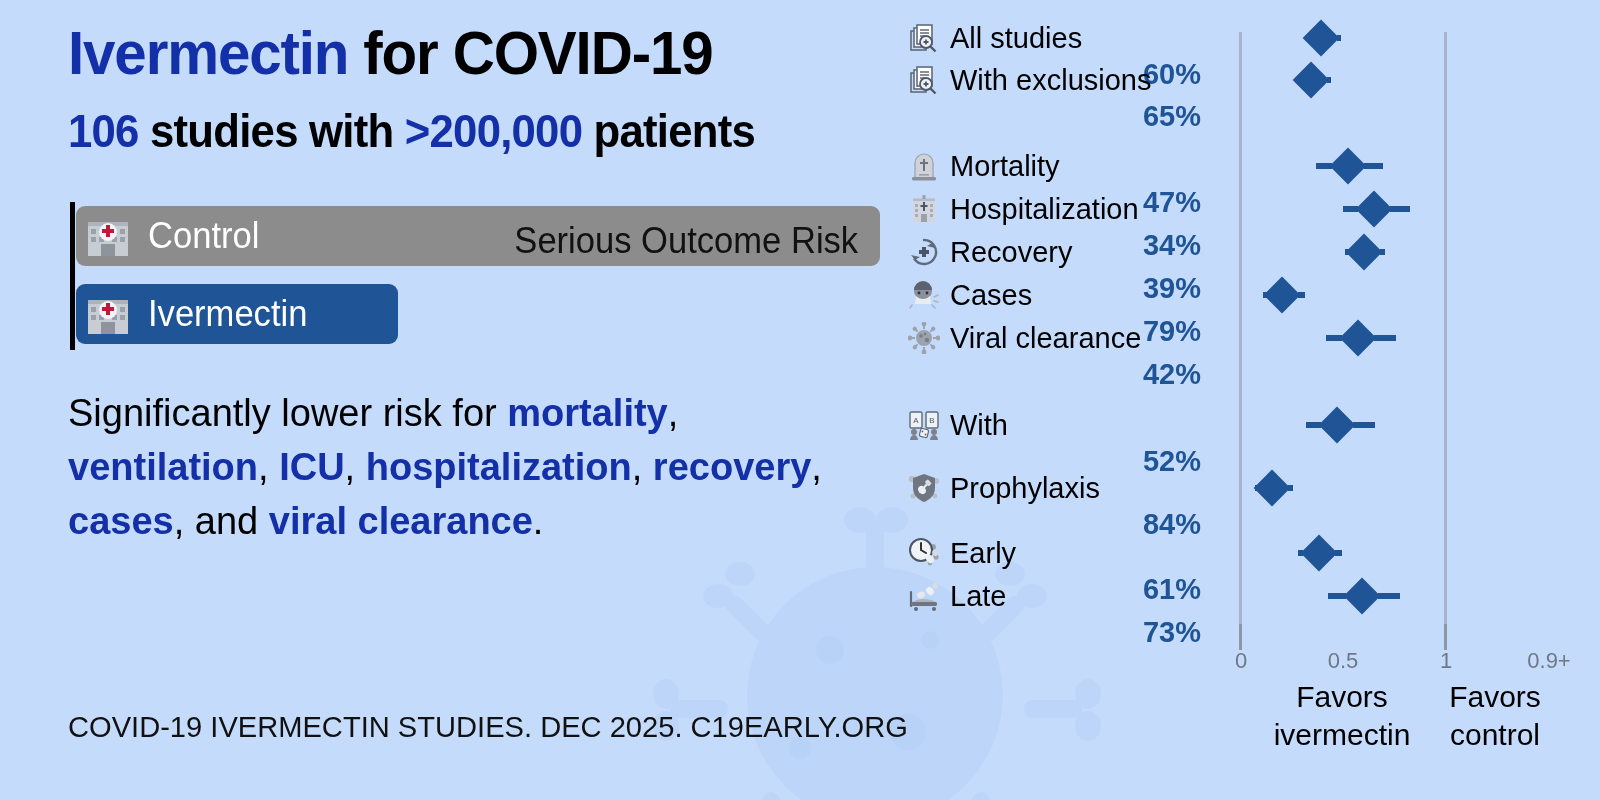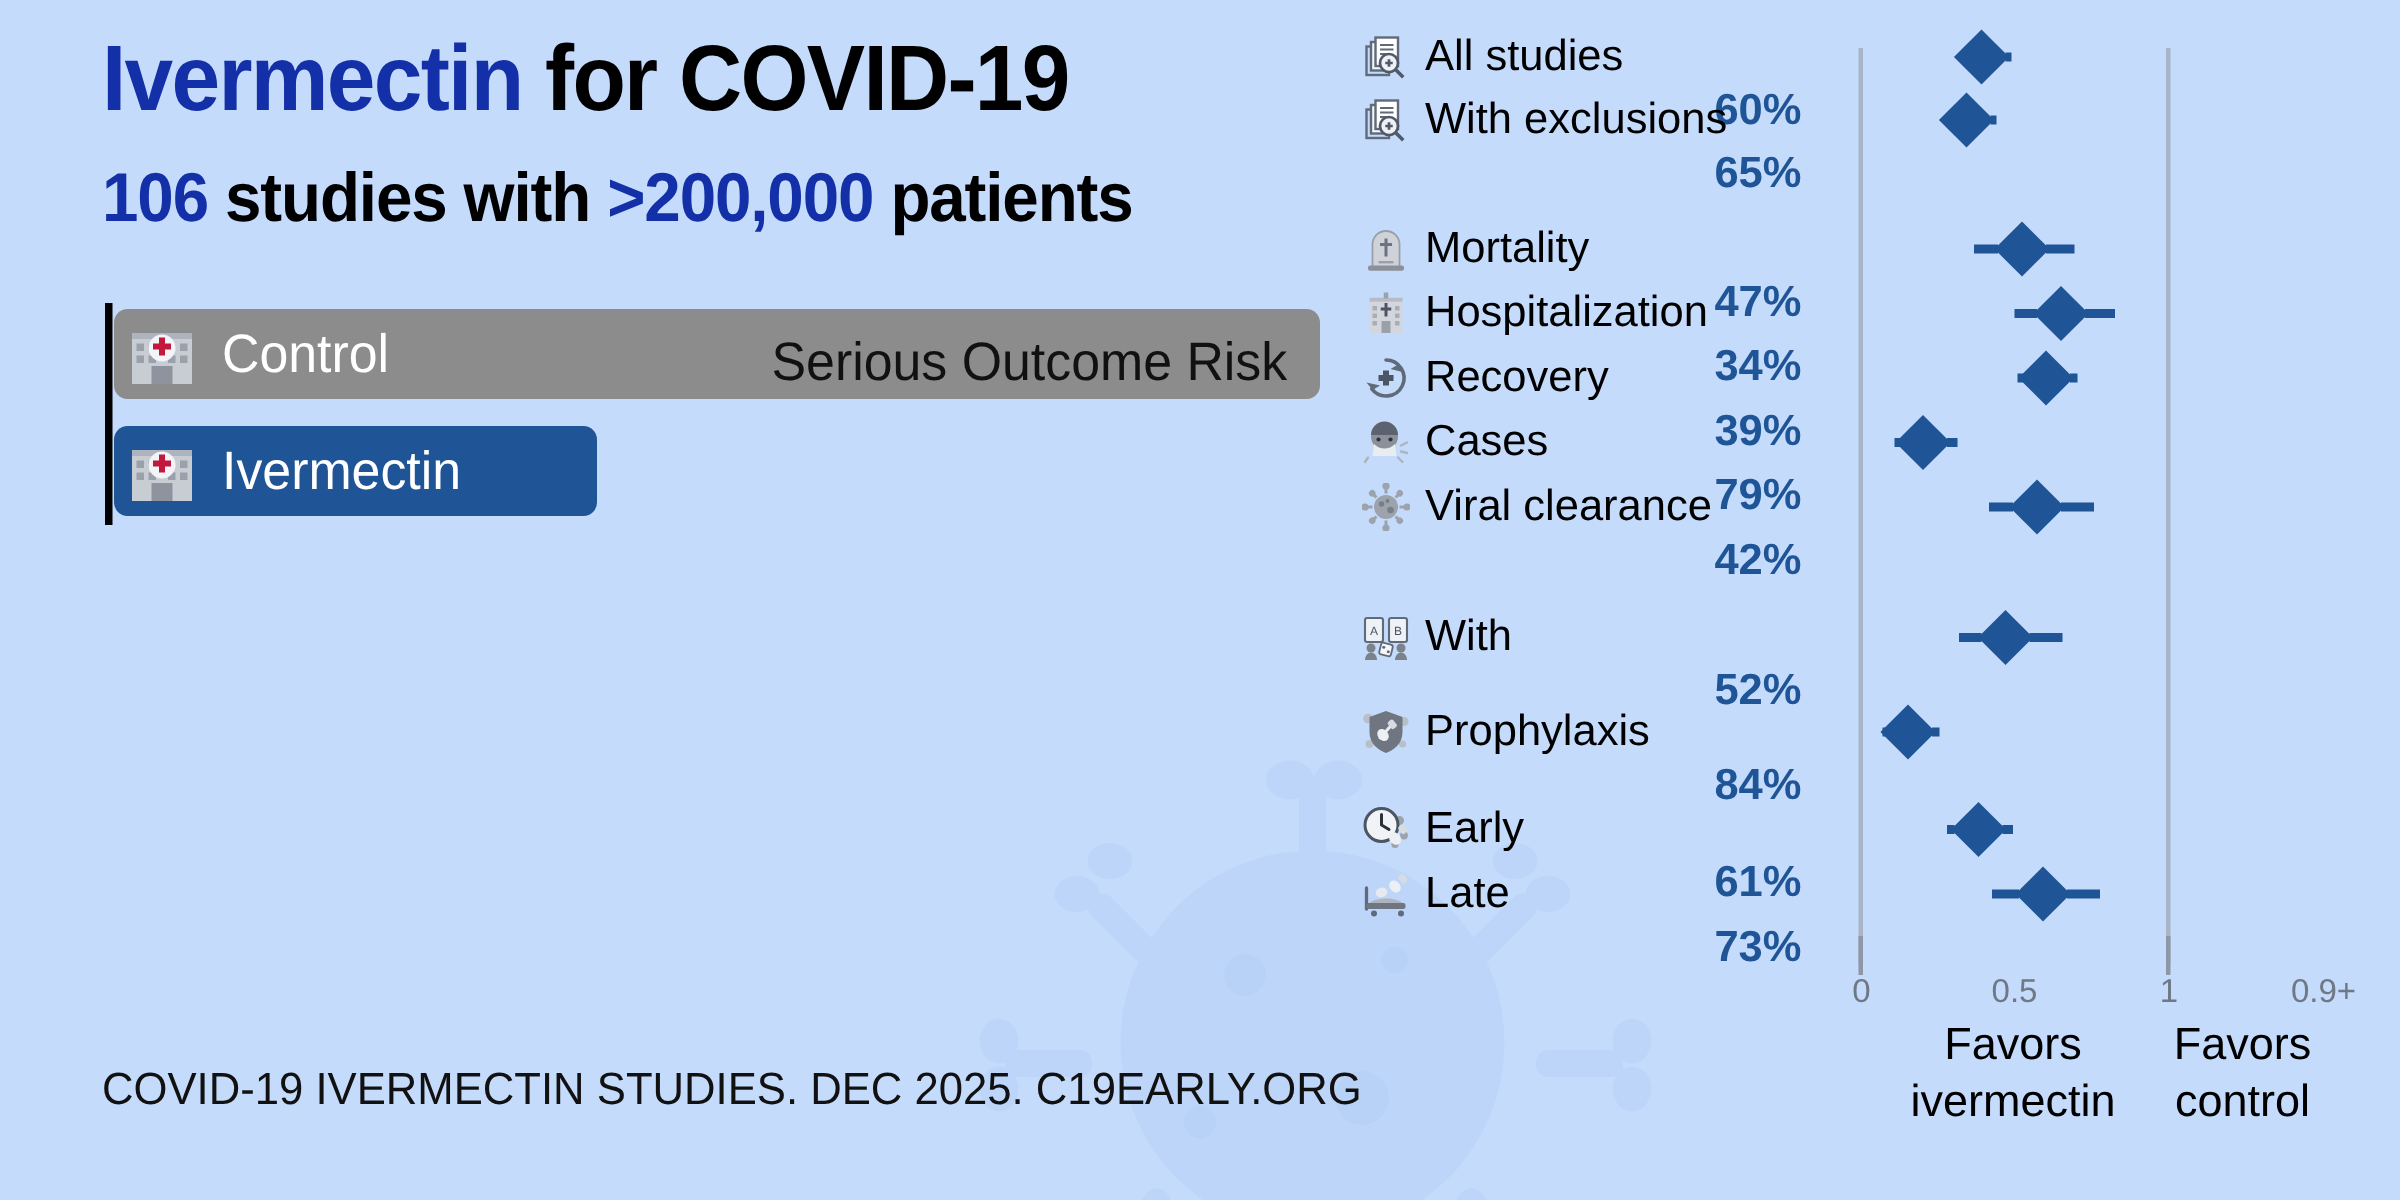--- a/index.html
+++ b/index.html
@@ -215,20 +215,30 @@
               <rect x="30" y="27" width="5" height="5"></rect>
               <rect x="38" y="27" width="5" height="5"></rect>
           </g>
           <circle cx="26" cy="22" r="9" fill="#f2f4f7"></circle>
           <path d="M24 15h4v4h4v4h-4v4h-4v-4h-4v-4h4z" fill="#c2183c"></path>
         </svg>
         <span class="bar-label">Ivermectin</span>
       </div>
     </div>
 
+    <div id="bodycopy">
+      <span>Significantly lower risk for </span><b>mortality</b>,
+      <b>ventilation</b>,
+      <b>ICU</b>,
+      <b>hospitalization</b>,
+      <b>recovery</b>,
+      <b>cases</b>,
+      <span>and</span>
+      <b>viral clearance</b>.
+    </div>
 
 
 
     <div id="footer">COVID-19 IVERMECTIN STUDIES. DEC 2025. C19EARLY.ORG</div>
   </div>
 
   <div id="forest">
     <div class="vline" id="vline0"></div>
     <div class="vline" id="vline1"></div>
     <div id="rows">

